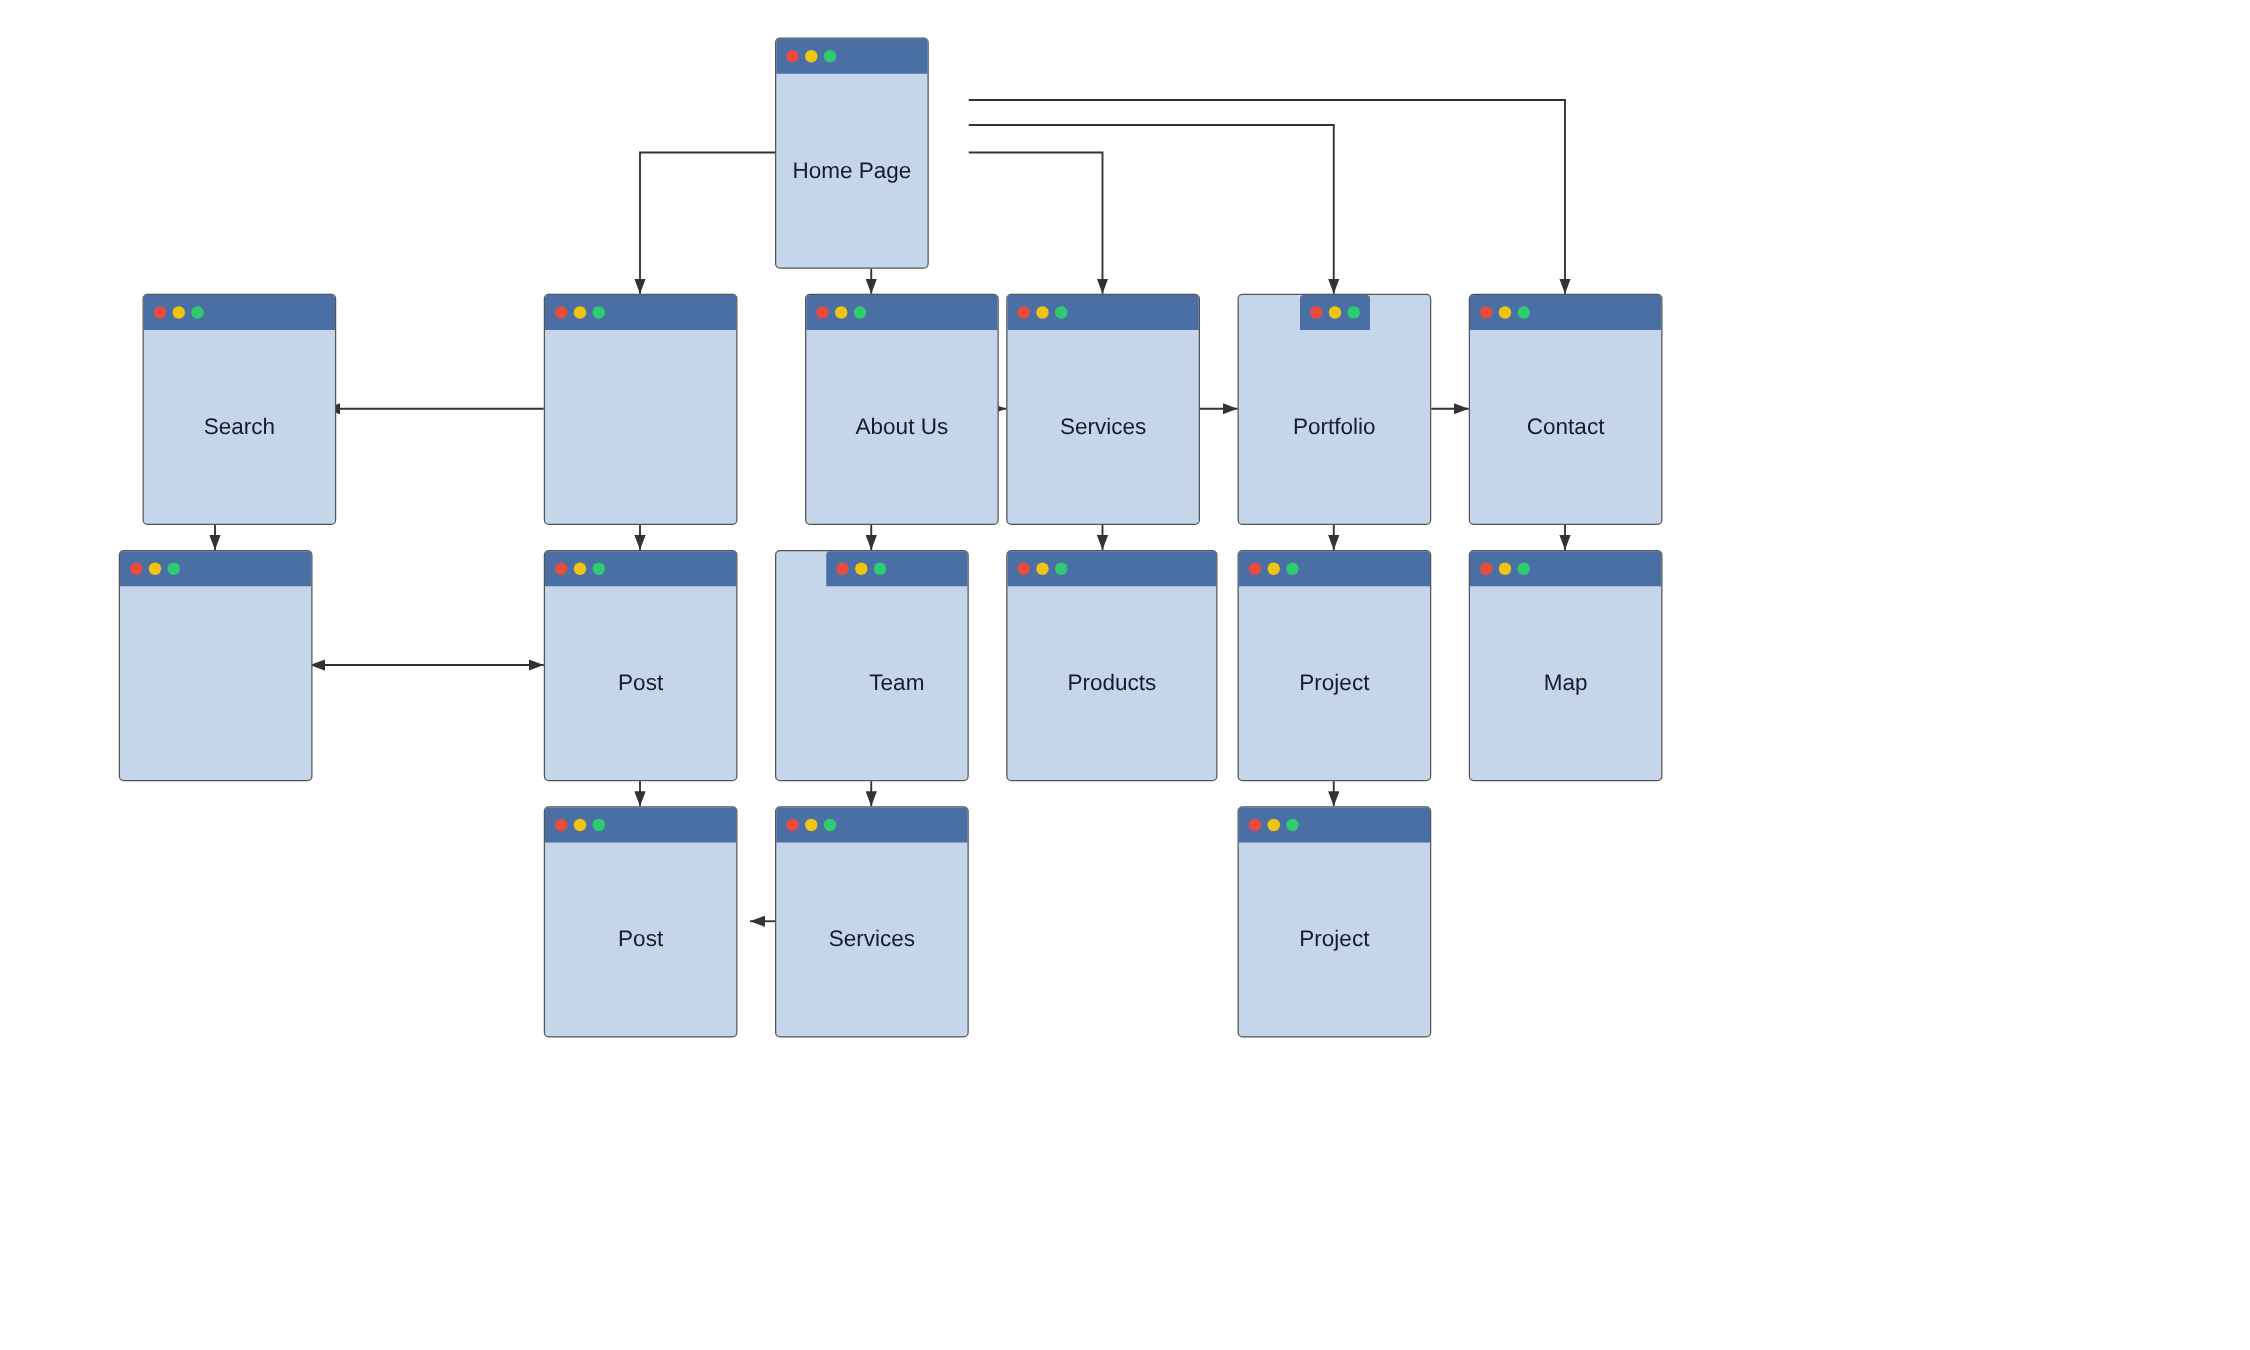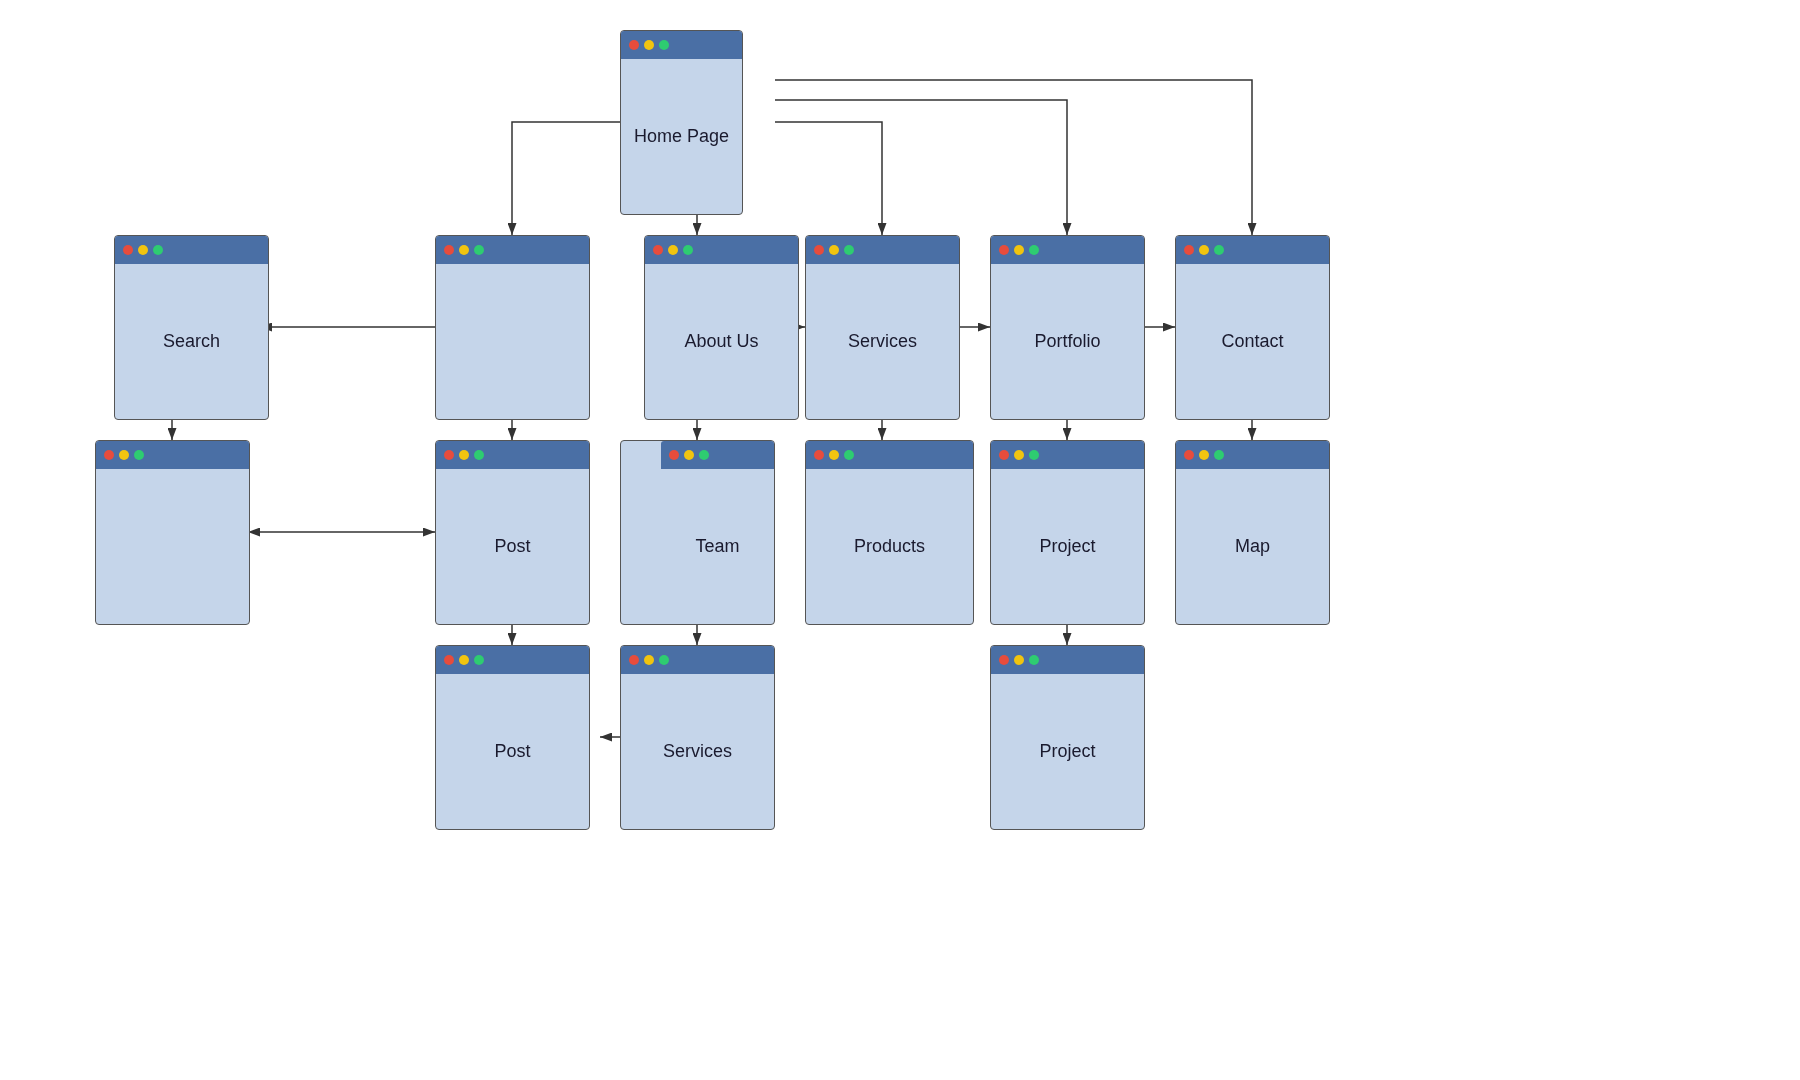--- a/index.html
+++ b/index.html
@@ -162,21 +162,21 @@
         <div class="card-body">About Us</div>
       </div>
       <div class="page-card" style="left: 805px; top: 235px; width: 155px; height: 185px;">
         <div class="title-bar">
           <div class="dot dot-red"></div>
           <div class="dot dot-yellow"></div>
           <div class="dot dot-green"></div>
         </div>
         <div class="card-body">Services</div>
       </div>
-      <div class="page-card" style="left: 990px; top: 235px; width: 155px; height: 185px;">
+      <div class="page-card" style="left: 990px; top: 235px; width: 155px; height: 185px; align-items: center;">
         <div class="title-bar">
           <div class="dot dot-red"></div>
           <div class="dot dot-yellow"></div>
           <div class="dot dot-green"></div>
         </div>
         <div class="card-body">Portfolio</div>
       </div>
       <div class="page-card" style="left: 1175px; top: 235px; width: 155px; height: 185px;">
         <div class="title-bar">
           <div class="dot dot-red"></div>

